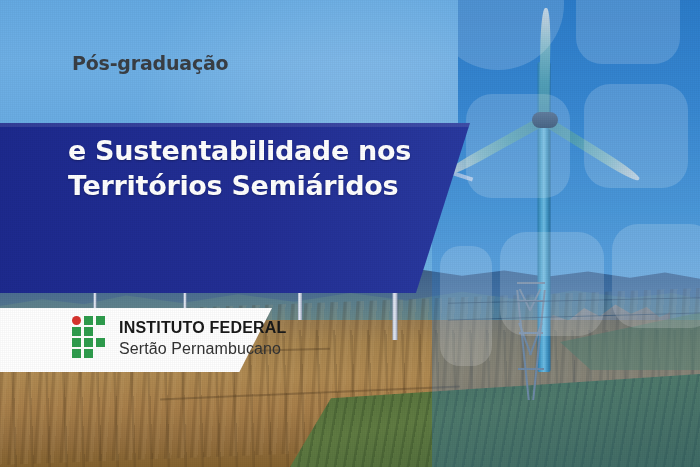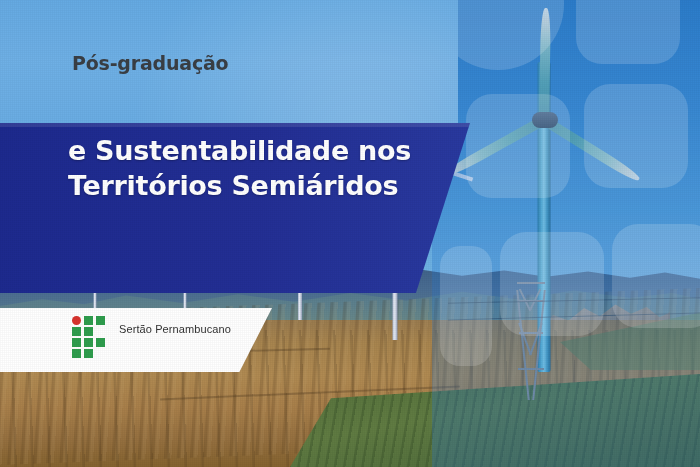--- a/index.html
+++ b/index.html
@@ -196,21 +196,21 @@
   .if-mark .dot { border-radius:50%; background:#d8342e; }
   .logo-text {
     position:absolute; left:119px; top:320px;
     font-family:"Liberation Sans", sans-serif;
   }
   .logo-text .l1 {
     font-size:16px; font-weight:700; color:#1a1a1a; letter-spacing:.2px;
     line-height:1.05;
   }
   .logo-text .l2 {
-    font-size:11px; font-weight:400; color:#333; letter-spacing:.1px;
+    font-size:16px; font-weight:400; color:#333; letter-spacing:.1px;
     margin-top:3px;
   }
 
   
   .grain {
     position:absolute; inset:0; pointer-events:none; opacity:.05;
     background-image:
       repeating-linear-gradient(0deg, rgba(0,0,0,.5) 0 1px, rgba(255,255,255,0) 1px 2px),
       repeating-linear-gradient(90deg, rgba(0,0,0,.5) 0 1px, rgba(255,255,255,0) 1px 2px);
   }
@@ -331,17 +331,18 @@
 
     <div style="left:0px;  top:22px;"></div>
     <div style="left:12px; top:22px;"></div>
     <div style="left:24px; top:22px;"></div>
 
     <div style="left:0px;  top:33px;"></div>
     <div style="left:12px; top:33px;"></div>
   </div>
 
   <div class="logo-text">
+    <div class="l1">INSTITUTO FEDERAL</div>
     <div class="l2">Sertão Pernambucano</div>
   </div>
 
   <div class="grain"></div>
 </div>
 
 </body></html>

